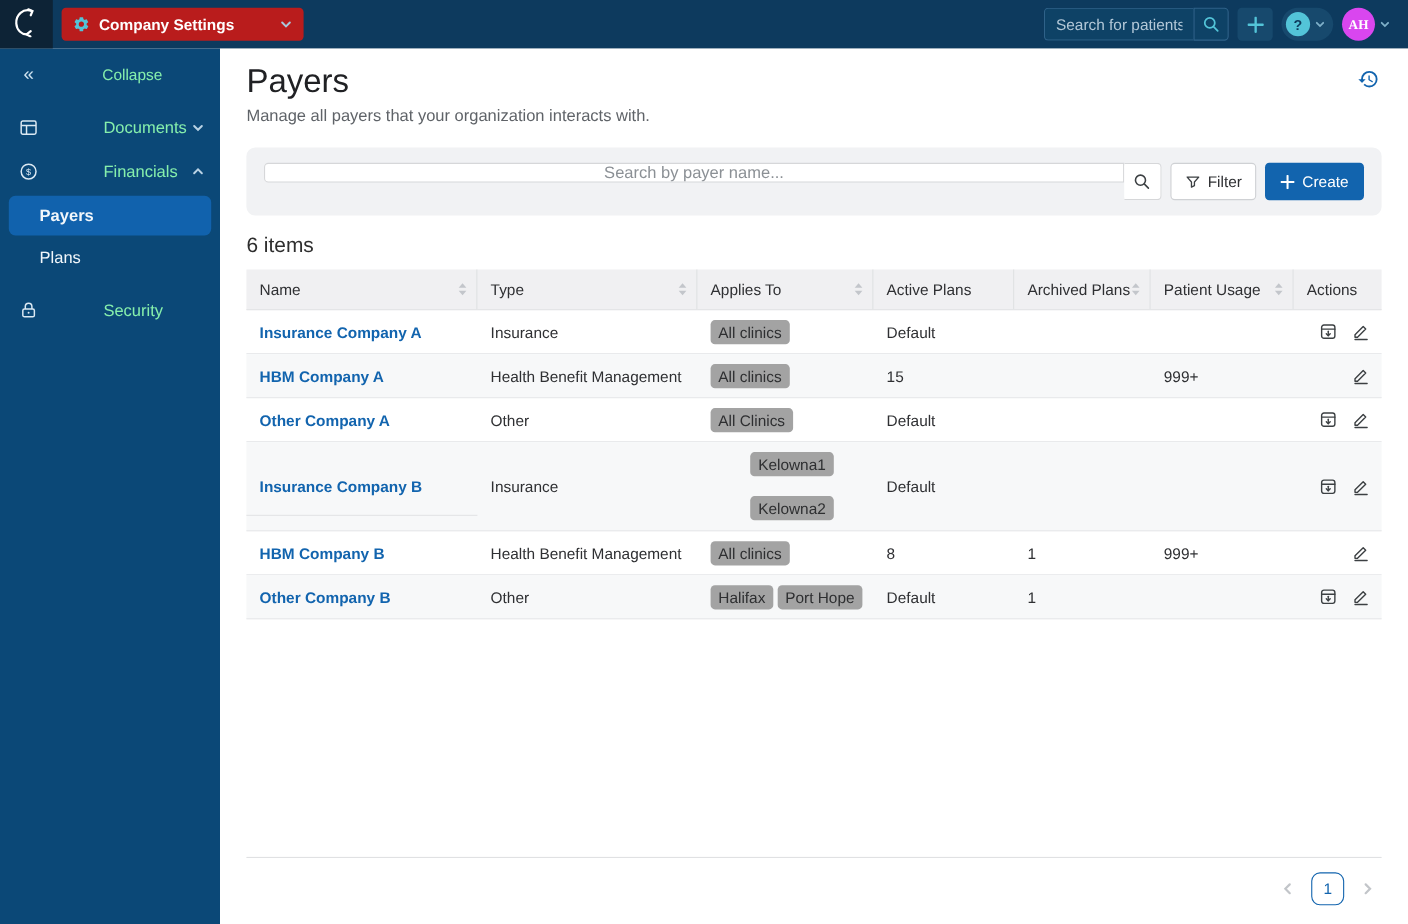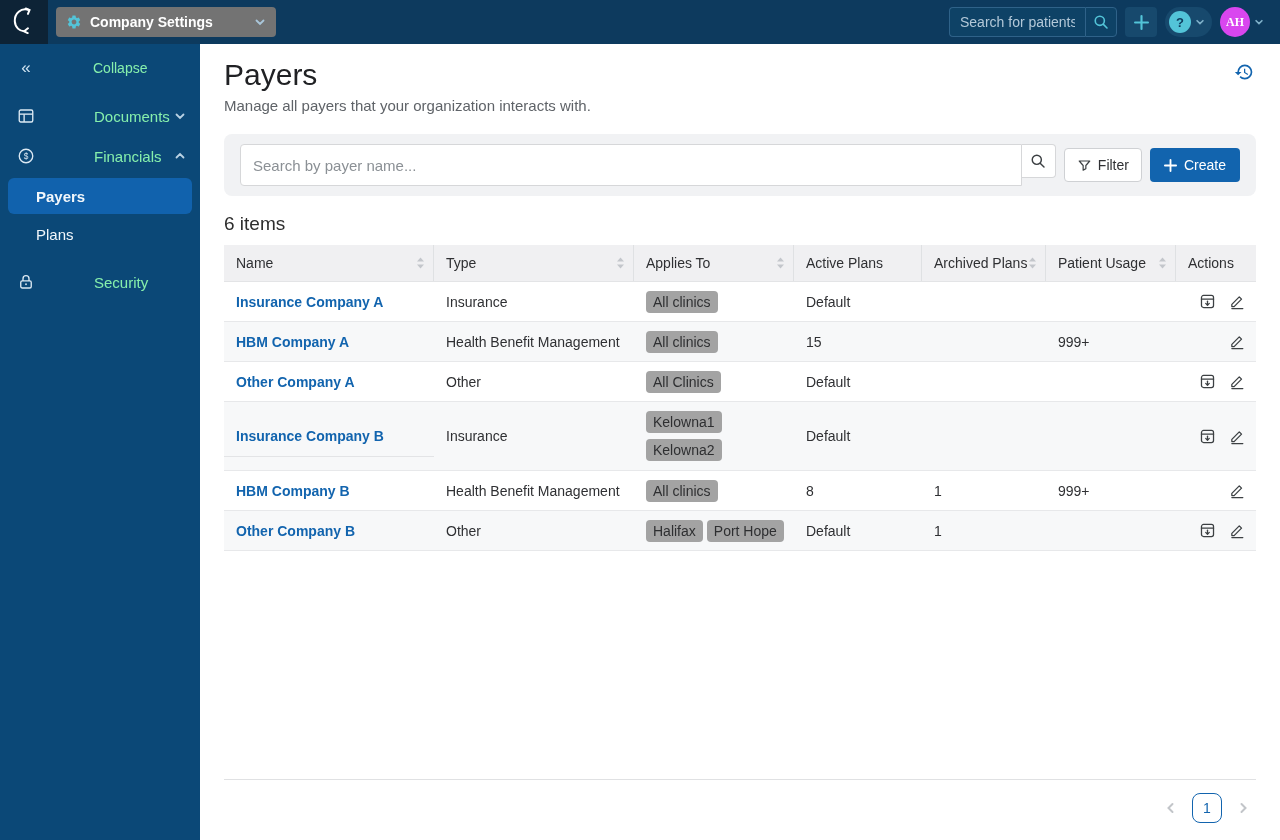--- a/index.html
+++ b/index.html
@@ -2,21 +2,21 @@
 <html><head>
 <meta charset="utf-8">
 <style>
   * { box-sizing: border-box; margin: 0; padding: 0; }
   html,body { width:1280px; height:840px; overflow:hidden; }
   body { font-family:"Liberation Sans", sans-serif; background:#fff; color:#2f3033; position:relative; }
 
   
   .topbar { position:absolute; top:0; left:0; right:0; height:44px; background:#0d3a5e; display:flex; align-items:center; z-index:10; }
   .logo-cell { width:48px; height:44px; background:#0d2336; display:flex; align-items:center; justify-content:center; flex:0 0 48px; }
-  .ws-btn { margin-left:8px; height:30px; width:220px; background:#737373; border:none; border-radius:4px; display:flex; align-items:center; padding:0 10px; cursor:pointer; }
+  .ws-btn { margin-left:8px; height:30px; width:220px; background:#b91c1c; border:none; border-radius:4px; display:flex; align-items:center; padding:0 10px; cursor:pointer; }
   .ws-btn .ws-label { color:#fff; font-size:14px; font-weight:700; margin-left:8px; flex:1; text-align:left; }
   .top-right { margin-left:auto; display:flex; align-items:center; gap:8px; padding-right:16px; }
   .top-search { display:flex; }
   .top-search input { width:136px; height:30px; background:#0e4266; border:1px solid #2f6289; border-right:none; border-radius:4px 0 0 4px; color:#cfe0ec; font-size:14px; padding:0 10px; font-family:inherit; outline:none; }
   .top-search input::placeholder { color:#b3c8d8; }
   .top-search .tsearch-btn { width:32px; height:30px; background:#0e4266; border:1px solid #2f6289; border-radius:0 4px 4px 0; display:flex; align-items:center; justify-content:center; cursor:pointer; }
   .top-plus { width:32px; height:30px; background:#17496d; border:none; border-radius:4px; display:flex; align-items:center; justify-content:center; cursor:pointer; }
   .help-pill { height:30px; background:#17496d; border:none; border-radius:15px; display:flex; align-items:center; padding:0 7px 0 4px; gap:4px; cursor:pointer; }
   .help-circle { width:22px; height:22px; border-radius:50%; background:#53c4d8; color:#0e3a5c; font-weight:700; font-size:13px; display:flex; align-items:center; justify-content:center; }
   .avatar-group { display:flex; align-items:center; gap:4px; background:none; border:none; cursor:pointer; }
@@ -36,40 +36,40 @@
 
   
   .main { position:absolute; top:44px; left:200px; right:0; bottom:0; background:#fff; padding:0 24px; }
   .page-head { position:relative; padding-top:12px; }
   .page-title { font-size:30px; font-weight:400; color:#202124; line-height:38px; }
   .page-sub { font-size:15px; color:#5f6368; margin-top:3px; }
   .history-btn { position:absolute; top:16px; right:0; background:none; border:none; cursor:pointer; padding:2px; }
 
   .toolbar { margin-top:20px; background:#f1f2f4; border-radius:8px; height:62px; display:flex; align-items:center; padding:0 16px; }
   .tb-search { flex:1; display:flex; }
-  .tb-search input { flex:1; height:42px; border:1px solid #d6d7d9; border-radius:4px 0 0 4px; background:#fff; padding:0 12px; font-size:15px; color:#2f3033; font-family:inherit; outline:none; }
+  .tb-search input { flex:1; height:18px; border:1px solid #d6d7d9; border-radius:4px 0 0 4px; background:#fff; padding:0 12px; font-size:15px; color:#2f3033; font-family:inherit; outline:none;text-align:center; }
   .tb-search input::placeholder { color:#8b9095; }
   .tb-search .search-btn { width:34px; height:34px; background:#fff; border:1px solid #d6d7d9; border-left:none; border-radius:0 4px 4px 0; display:flex; align-items:center; justify-content:center; cursor:pointer; }
   .filter-btn { margin-left:8px; height:34px; background:#fff; border:1px solid #cfd1d4; border-radius:4px; display:flex; align-items:center; gap:6px; padding:0 12px; font-size:14px; color:#2f3033; font-family:inherit; cursor:pointer; }
   .create-btn { margin-left:8px; height:34px; background:#1264ae; border:none; border-radius:4px; display:flex; align-items:center; gap:7px; padding:0 14px; font-size:14px; color:#fff; font-family:inherit; cursor:pointer; }
 
   .items-count { font-size:19px; color:#2e2e2e; margin:17px 0 10px; }
 
   
   .ptable { width:1032px; }
   .thead { display:flex; background:#f0f0f2; height:37px; border-bottom:1px solid #e3e4e6; }
   .th { display:flex; align-items:center; justify-content:space-between; padding:0 8px 0 12px; font-size:14px; color:#2f3033; border-right:1px solid #dfe1e3; cursor:pointer; }
   .th:last-child { border-right:none; cursor:default; }
   .trow { display:flex; align-items:stretch; min-height:40px; border-bottom:1px solid #e7e8ea; }
   .trow:nth-child(even) { background:#f7f8f9; }
   .td { display:flex; align-items:center; padding-left:12px; font-size:14px; color:#2f3033; position:relative; }
   .c0{width:210px}.c1{width:200px}.c2{width:160px}.c3{width:128px}.c4{width:124px}.c5{width:130px}.c6{width:80px}
   .td.c0 a { color:#1264ae; font-weight:700; text-decoration:none; cursor:pointer; }
   .td.c2 { flex-wrap:wrap; gap:4px; padding-top:6px; padding-bottom:6px; }
-  .td.c2.stacked { flex-direction:column; align-items:flex-start; justify-content:center; gap:6px; padding-top:9px; padding-bottom:9px; }
+  .td.c2.stacked { flex-direction:row; align-items:flex-start; justify-content:center; gap:18px; padding-top:9px; padding-bottom:9px; }
   .badge { background:#a3a3a3; border-radius:4px; padding:2px 7px; font-size:14px; color:#2e2f31; line-height:18px; white-space:nowrap; }
   .td.c6 { justify-content:flex-end; padding-right:10px; gap:13px; }
   .act { background:none; border:none; padding:0; cursor:pointer; display:flex; align-items:center; }
   .trow.name-divider .td.c0::after { content:""; position:absolute; left:0; right:0; bottom:13px; height:1px; background:#e3e4e6; }
 
   
   .footer { position:absolute; left:24px; right:24px; bottom:0; padding-bottom:17px; background:#fff; }
   .footer .divider { border-top:1px solid #e0e1e3; }
   .pager { display:flex; justify-content:flex-end; align-items:center; gap:12px; margin-top:13px; padding-right:4px; }
   .pg-btn { background:none; border:none; cursor:default; display:flex; align-items:center; padding:2px; }

